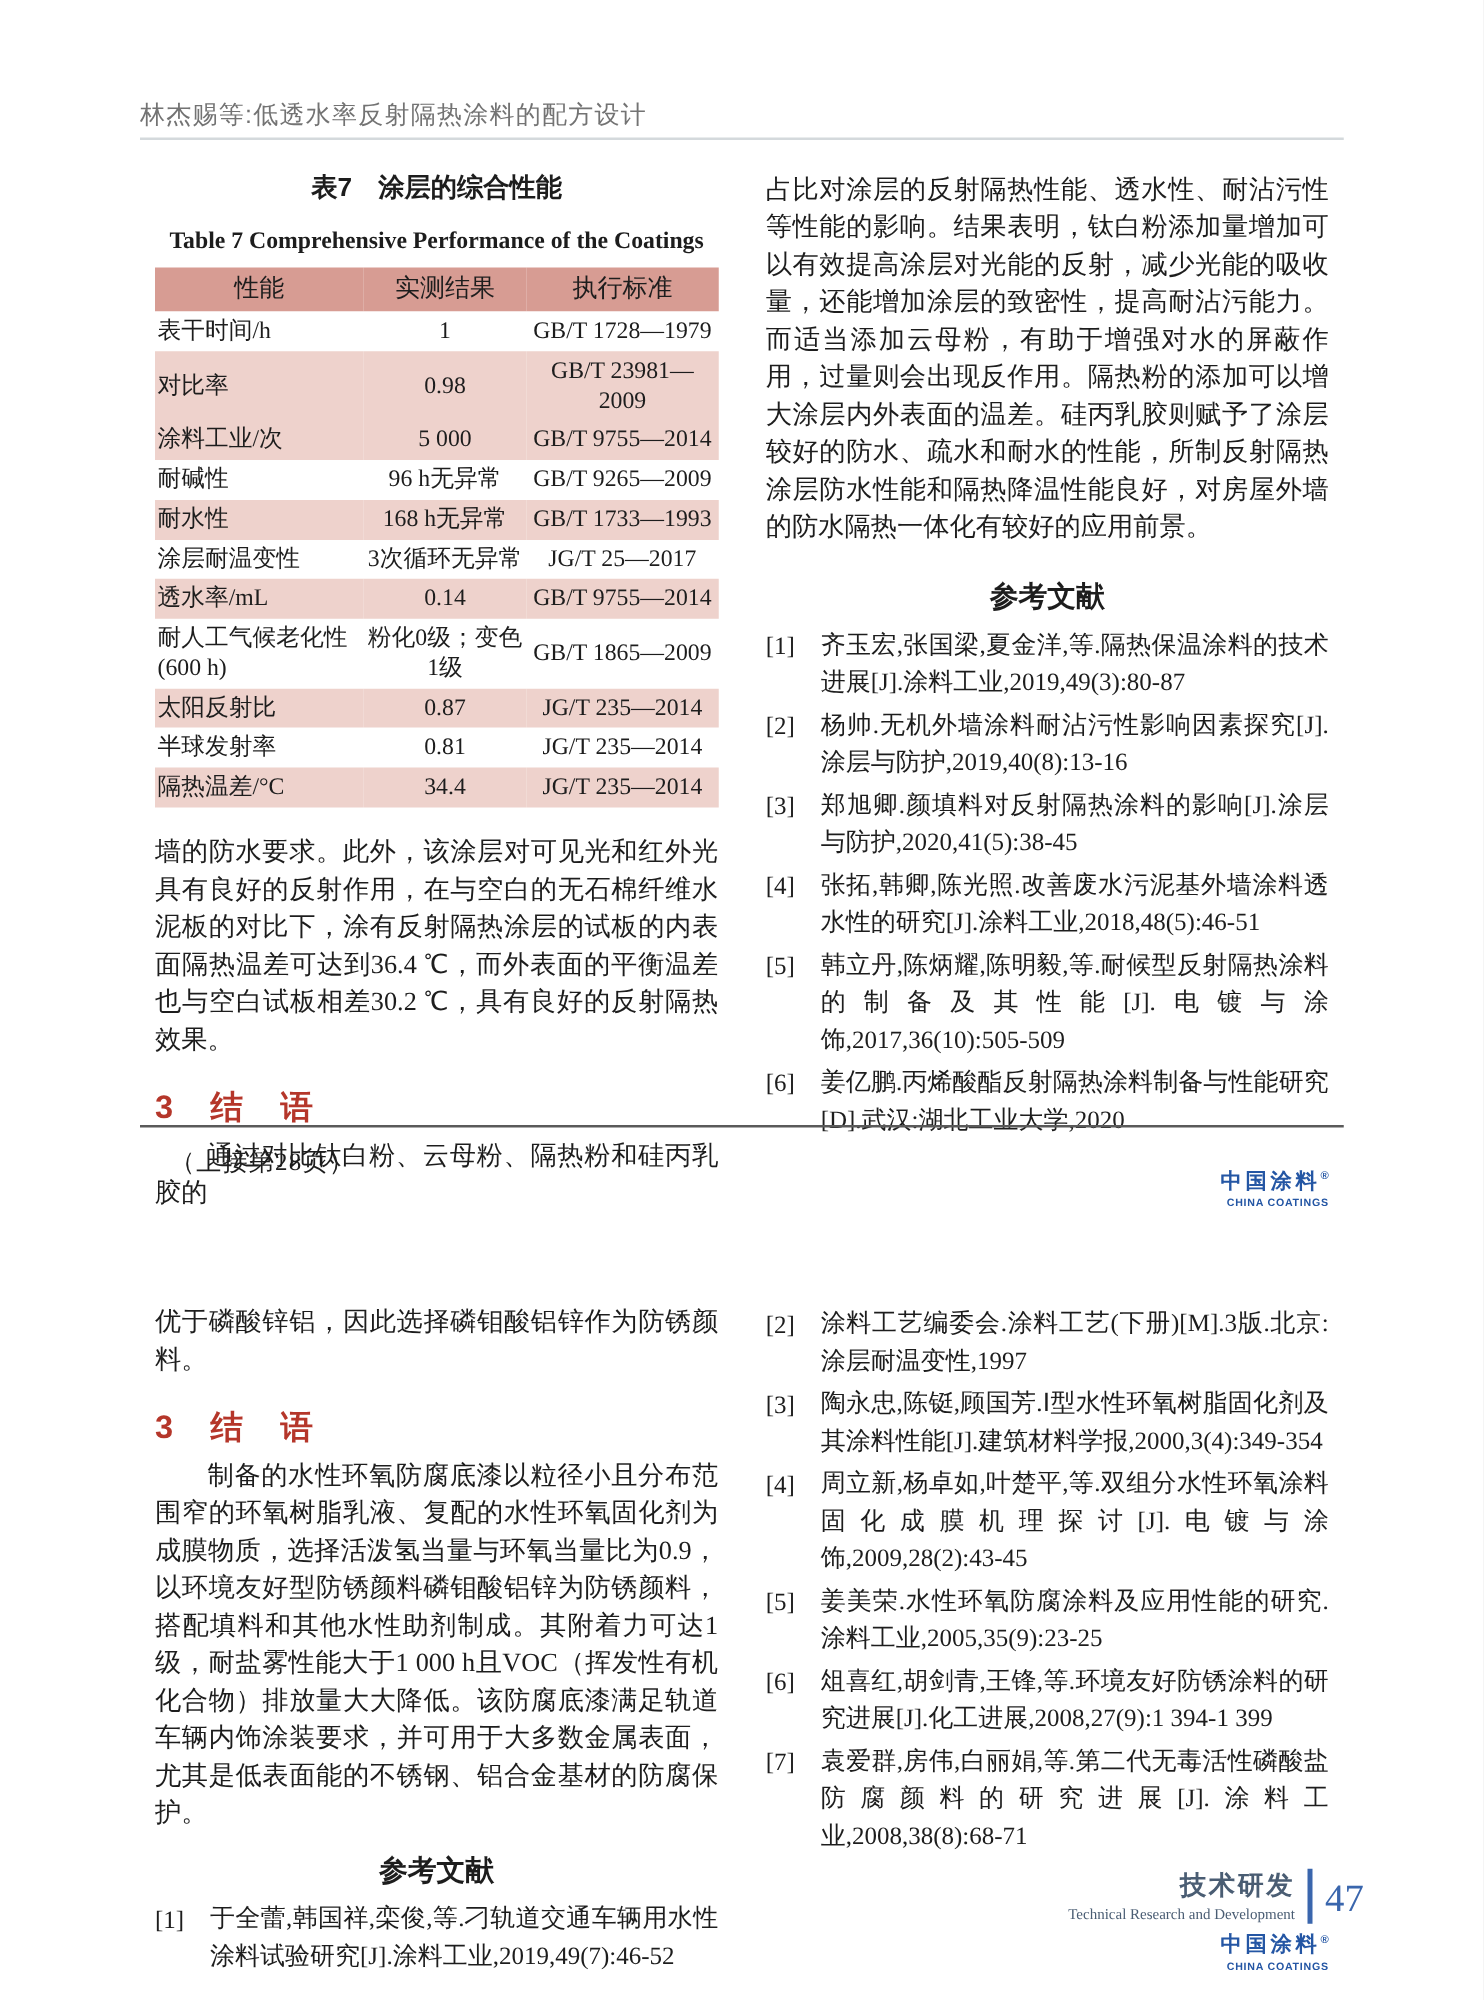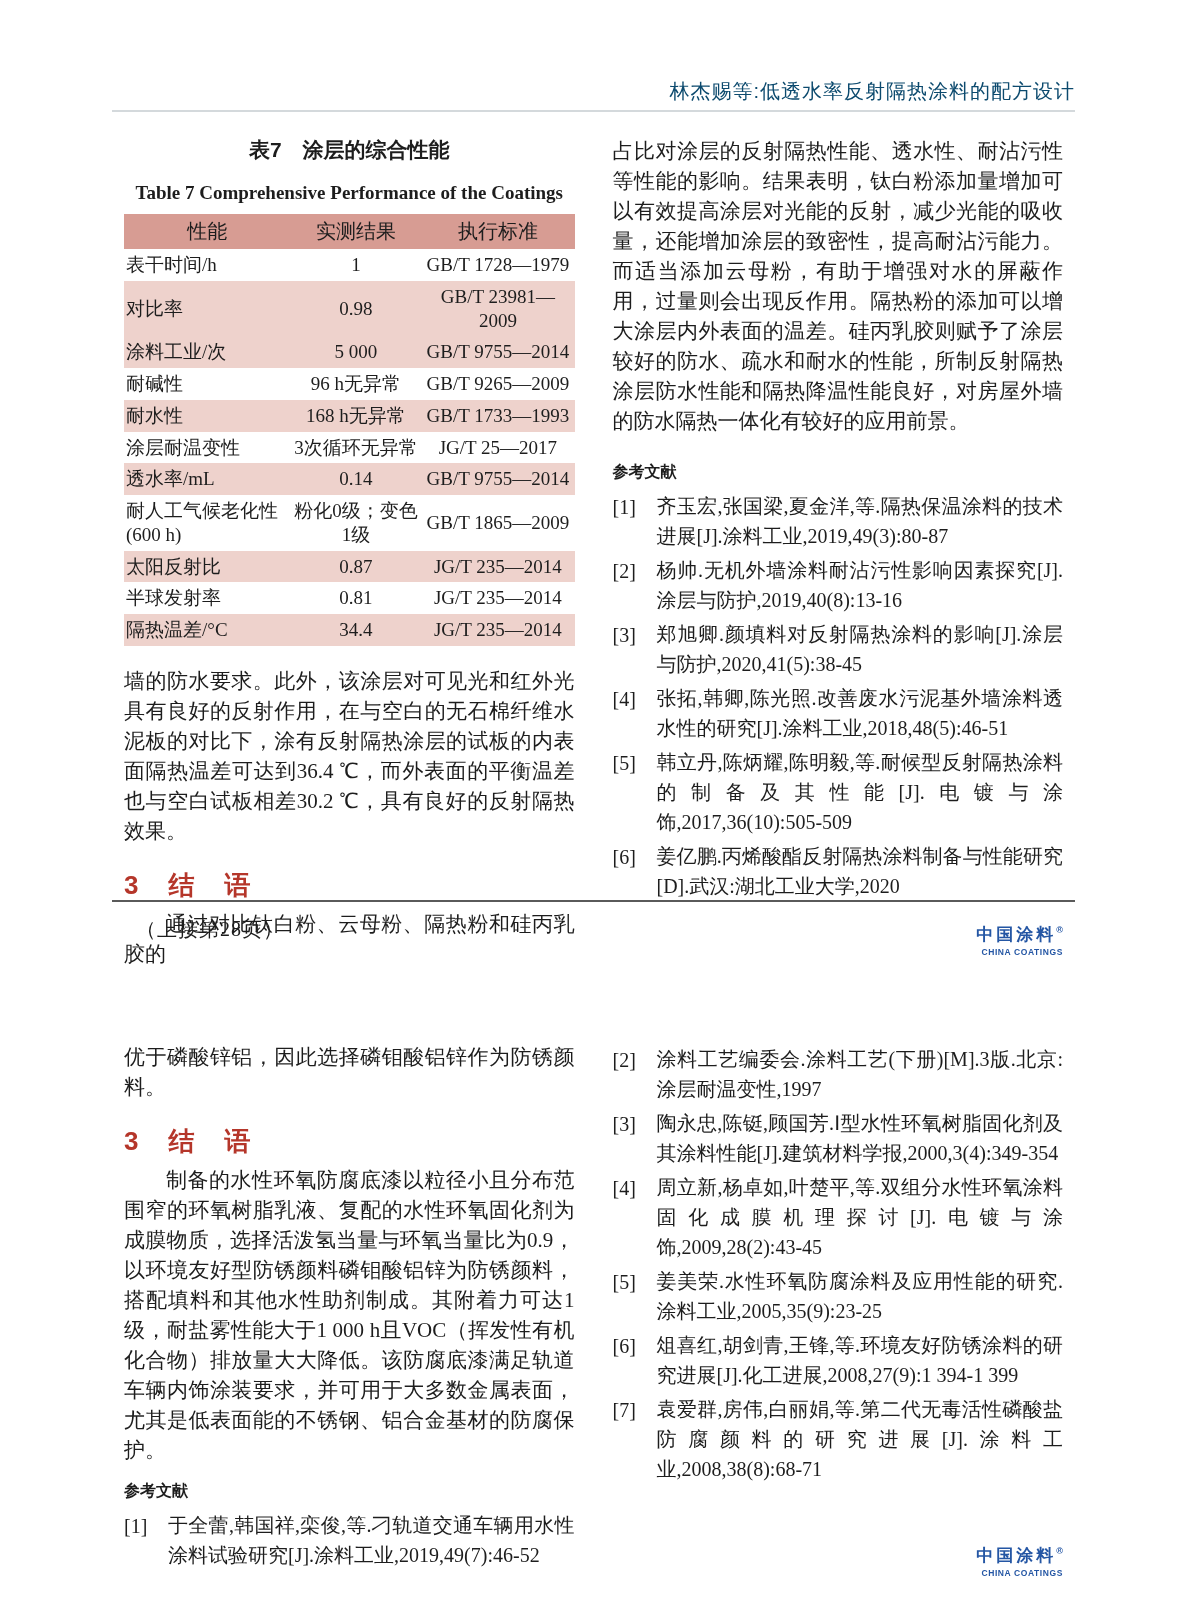--- a/index.html
+++ b/index.html
@@ -4,21 +4,21 @@
 <style>
   * { margin:0; padding:0; box-sizing:border-box; }
   html,body { background:#e8e8e8; }
   .page {
     position:relative; width:1187px; height:1600px; margin:0 auto;
     background:#ffffff; overflow:hidden;
     font-family:"Liberation Serif", serif; color:#1d1d1d;
   }
   .running-head {
     position:absolute; top:78px; left:112px; right:112px;
-    text-align:right; color:#0c4a6e; font-size:20px;
+    text-align:left; color:#737373; font-size:20px;
     font-family:"Liberation Sans", sans-serif; letter-spacing:1px;
   }
   .head-rule {
     position:absolute; top:110px; left:112px; right:112px;
     border-top:2px solid #d4d9dc;
   }
   .top-grid, .bottom-grid {
     position:absolute; left:112px; width:963px;
     display:grid; grid-template-columns:1fr 1fr; column-gap:14px;
   }
@@ -50,21 +50,21 @@
   .para {
     font-size:21px; line-height:1.43; text-align:justify; margin-top:20px;
   }
   .para.indent { text-indent:2em; }
   .sec-heading {
     color:#b5362a; font-size:26px; font-weight:bold;
     font-family:"Liberation Sans", sans-serif;
     margin:22px 0 6px 0; letter-spacing:2px;
   }
   .ref-heading {
-    font-weight:bold; font-size:16px;
+    text-align:center; font-weight:bold; font-size:23px;
     font-family:"Liberation Sans", sans-serif; margin:16px 0 8px 0;
   }
   .ref-item {
     display:grid; grid-template-columns:44px 1fr;
     font-size:20px; line-height:1.5; margin-top:4px; text-align:justify;
   }
   .ref-no { padding-top:1px; }
   .logo { text-align:right; margin-top:22px; color:#2456a4; }
   .logo .zh {
     font-family:"Liberation Sans", sans-serif; font-weight:bold;
@@ -261,14 +261,22 @@
             <span class="ref-text">袁爱群,房伟,白丽娟,等.第二代无毒活性磷酸盐防腐颜料的研究进展[J].涂料工业,2008,38(8):68-71</span>
           </div>
         </div>
       <div class="logo" style="margin-top:60px;">
         <div class="zh"><span>中国涂料</span><span class="mark">®</span></div>
         <div class="en">CHINA COATINGS</div>
       </div>
     </div>
   </div>
 
+  <div class="footer">
+    <div class="footer-labels">
+      <div class="footer-zh">技术研发</div>
+      <div class="footer-en">Technical Research and Development</div>
+    </div>
+    <div class="footer-bar"></div>
+    <div class="footer-page">47</div>
+  </div>
 
 </div>
 
 </body></html>

